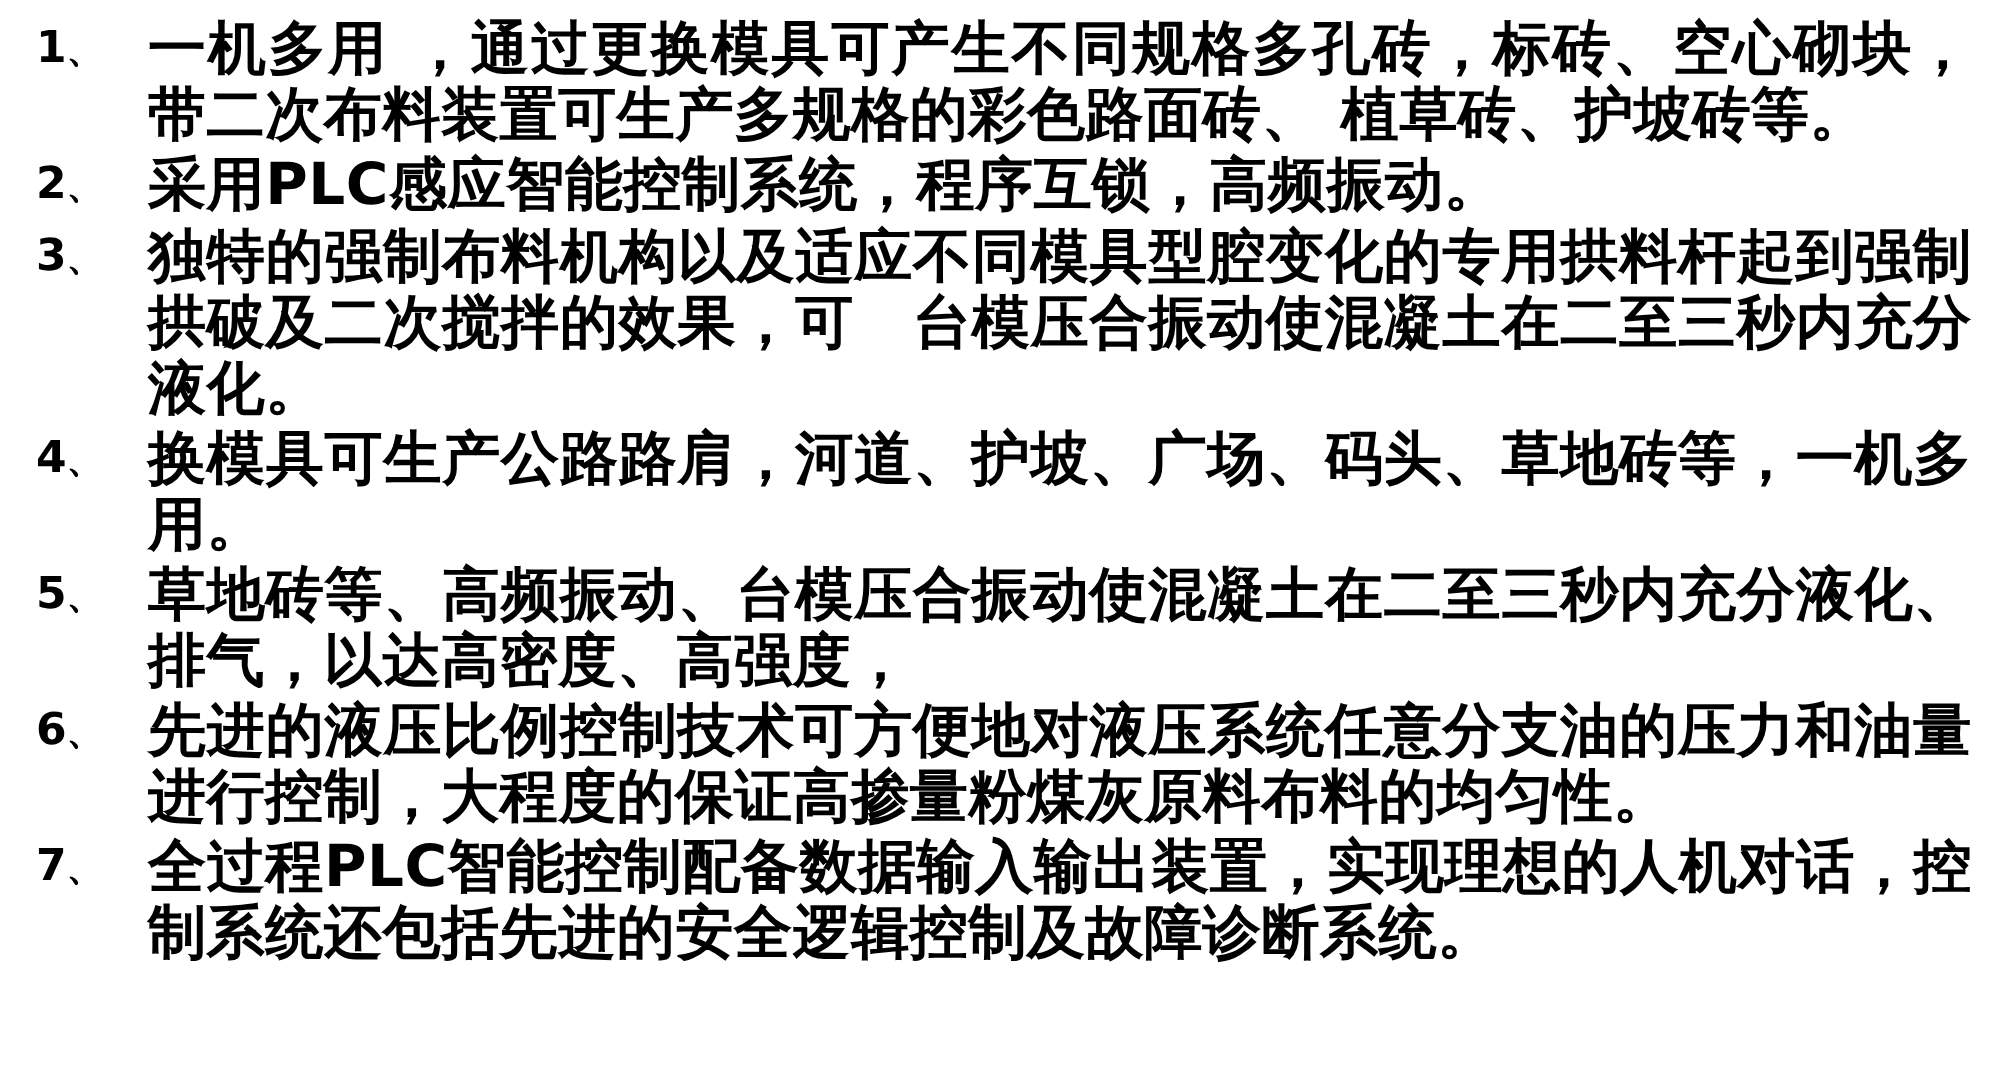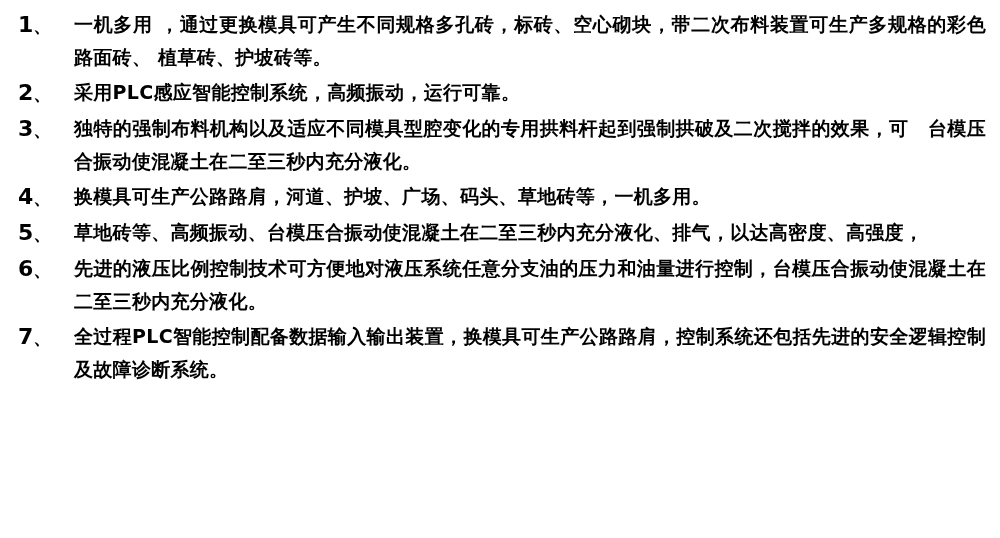--- a/index.html
+++ b/index.html
@@ -35,21 +35,21 @@
     white-space: nowrap;
   }
   .marker .num {
     font-size: 22px;
   }
   .marker .dun {
     font-size: 18px;
   }
   .text {
     flex: 1 1 auto;
-    font-size: 19px;
+    font-size: 29px;
     font-weight: bold;
     line-height: 33px;
     letter-spacing: 0.3px;
     text-align: justify;
     text-justify: inter-ideograph;
   }
 </style>
 </head>
 <body>
 
@@ -59,21 +59,21 @@
     <div class="marker">
       <span class="num">1</span><span class="dun">、</span>
     </div>
     <div class="text">一机多用 ，通过更换模具可产生不同规格多孔砖，标砖、空心砌块，带二次布料装置可生产多规格的彩色路面砖、 植草砖、护坡砖等。</div>
   </div>
 
   <div class="item">
     <div class="marker">
       <span class="num">2</span><span class="dun">、</span>
     </div>
-    <div class="text">采用PLC感应智能控制系统，高频振动，运行可靠。</div>
+    <div class="text">采用PLC感应智能控制系统，程序互锁，高频振动。</div>
   </div>
 
   <div class="item">
     <div class="marker">
       <span class="num">3</span><span class="dun">、</span>
     </div>
     <div class="text">独特的强制布料机构以及适应不同模具型腔变化的专用拱料杆起到强制拱破及二次搅拌的效果，可　台模压合振动使混凝土在二至三秒内充分液化。</div>
   </div>
 
   <div class="item">
@@ -87,23 +87,23 @@
     <div class="marker">
       <span class="num">5</span><span class="dun">、</span>
     </div>
     <div class="text">草地砖等、高频振动、台模压合振动使混凝土在二至三秒内充分液化、排气，以达高密度、高强度，</div>
   </div>
 
   <div class="item">
     <div class="marker">
       <span class="num">6</span><span class="dun">、</span>
     </div>
-    <div class="text">先进的液压比例控制技术可方便地对液压系统任意分支油的压力和油量进行控制，台模压合振动使混凝土在二至三秒内充分液化。</div>
+    <div class="text">先进的液压比例控制技术可方便地对液压系统任意分支油的压力和油量进行控制，大程度的保证高掺量粉煤灰原料布料的均匀性。</div>
   </div>
 
   <div class="item">
     <div class="marker">
       <span class="num">7</span><span class="dun">、</span>
     </div>
-    <div class="text">全过程PLC智能控制配备数据输入输出装置，换模具可生产公路路肩，控制系统还包括先进的安全逻辑控制及故障诊断系统。</div>
+    <div class="text">全过程PLC智能控制配备数据输入输出装置，实现理想的人机对话，控制系统还包括先进的安全逻辑控制及故障诊断系统。</div>
   </div>
 
 </div>
 
 </body></html>

